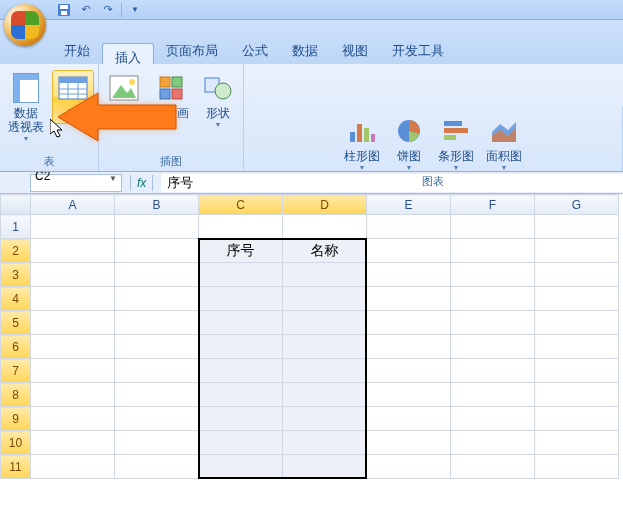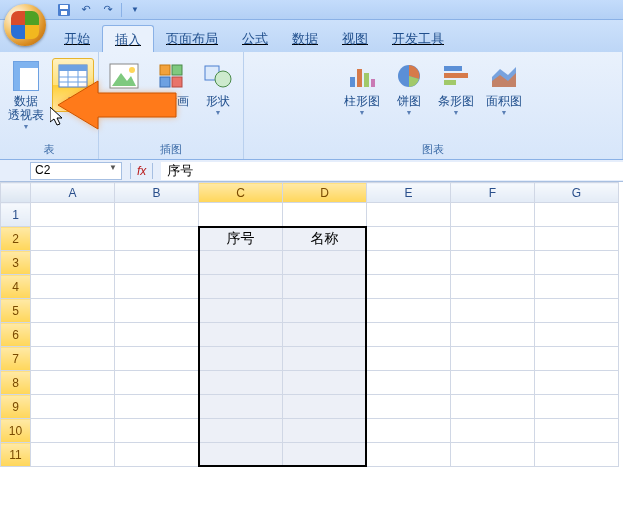--- a/index.html
+++ b/index.html
@@ -5,31 +5,31 @@
   * { box-sizing: border-box; margin: 0; padding: 0; }
   body { font-family: "Microsoft YaHei", "SimSun", Arial, sans-serif; font-size: 12px; background: #fff; width: 623px; }
   
   
   .titlebar { height: 20px; background: linear-gradient(#c4dcfb, #b3d0f5); display: flex; align-items: center; padding-left: 4px; border-bottom: 1px solid #8ab1e6; }
   .qat { display: flex; gap: 2px; align-items: center; margin-left: 2px; }
   .qat-btn { width: 20px; height: 16px; display: flex; align-items: center; justify-content: center; color: #2a5aa0; font-size: 11px; }
   .qat-sep { width:1px; height:14px; background:#8ab1e6; margin:0 1px;}
   
   
-  .tabstrip { height: 32px; background: linear-gradient(#cde1fb, #bdd6f6); display: flex; align-items: flex-end; padding-left: 0; text-decoration: underline; }
+  .tabstrip { height: 44px; background: linear-gradient(#cde1fb, #bdd6f6); display: flex; align-items: flex-end; padding-left: 0; }
   .office-btn { width: 42px; height: 42px; border-radius: 50%; background: radial-gradient(circle at 30% 30%, #fff, #f5c56b 40%, #d88a1f 70%, #a55a0a); position: absolute; left: 4px; top: 4px; z-index: 5; box-shadow: 0 1px 3px rgba(0,0,0,0.4); display:flex; align-items:center; justify-content:center;}
   .office-inner { width:28px; height:28px; display:flex; flex-wrap:wrap;}
   .office-inner span { width:14px; height:14px;}
   .oi1{background:#d94c2b;border-top-left-radius:50%;}
   .oi2{background:#4ea125;border-top-right-radius:50%;}
   .oi3{background:#2a6fd6;border-bottom-left-radius:50%;}
   .oi4{background:#f2b81f;border-bottom-right-radius:50%;}
   .tabs { display: flex; margin-left: 52px; height: 100%; align-items: flex-end; }
   .tab { padding: 5px 12px 4px; color: #1f4e8c; cursor: pointer; font-size: 13px; }
-  .tab.active { background: #e9f1fc; border: 1px solid #8ab1e6; border-bottom: none; border-radius: 3px 3px 0 0; position: relative; top: 1px; margin-top: 8px; }
+  .tab.active { background: #e9f1fc; border: 1px solid #8ab1e6; border-bottom: none; border-radius: 3px 3px 0 0; position: relative; top: 7px; margin-top: 8px; }
   
   
   .ribbon { height: 108px; background: linear-gradient(#e9f1fc, #d7e6fa); border-bottom: 1px solid #8ab1e6; display: flex; }
   .group { display: flex; flex-direction: column; align-items: center; border-right: 1px solid #b9d0ee; padding: 2px 4px 0; }
   .group-body { flex: 1; display: flex; align-items: flex-start; gap: 4px; padding-top: 4px; position:relative;}
   .group-label { font-size: 11px; color: #3a6aa6; padding: 1px 0 2px; width: 100%; text-align: center; }
   .bigbtn { display: flex; flex-direction: column; align-items: center; padding: 2px 4px; cursor: pointer; border-radius: 3px; min-width: 42px; }
   .bigbtn.highlight { background: linear-gradient(#fff1c0, #ffe17a 50%, #ffcf3a 51%, #ffe9a5); border: 1px solid #e7b52e; }
   .bigbtn-icon { width: 32px; height: 32px; display: flex; align-items: center; justify-content: center; margin-bottom: 2px; }
   .bigbtn-label { font-size: 12px; color: #1f4e8c; text-align: center; line-height: 14px; white-space: pre; }
@@ -43,23 +43,23 @@
   
   .i-col svg, .i-line svg, .i-pie svg, .i-bar svg, .i-area svg, .i-scatter svg { display:block;}
   
   
   .arrow-overlay { position: absolute; left: 58px; top: 25px; z-index: 20; pointer-events:none;}
   .arrow-overlay svg { display:block; filter: drop-shadow(0 0 3px rgba(255,120,0,0.4));}
   .cursor-overlay { position:absolute; left:50px; top:55px; z-index:21; pointer-events:none; color:#000; font-size:16px;}
   
   
   .fbar { height: 22px; background: #e6eefb; display: flex; align-items: center; border-bottom: 1px solid #a8bfe0; }
-  .namebox { width: 92px; margin-left: 30px; background:#fff; border:1px solid #a6bfe2; height:18px; display:flex; align-items:flex-start; padding:0 4px; font-size:12px; }
+  .namebox { width: 92px; margin-left: 30px; background:#fff; border:1px solid #a6bfe2; height:18px; display:flex; align-items:flex-end; padding:8px 4px; font-size:12px; }
   .namebox-drop { margin-left:auto; color:#555; font-size:8px;}
-  .fx-btn { padding: 0 8px; display:flex; align-items:center; gap:6px; color:#b91c1c; font-style:italic;}
+  .fx-btn { padding: 0 8px; display:flex; align-items:center; gap:6px; color:#0f766e; font-style:italic;}
   .fx-sep { width:1px; height:16px; background:#a6bfe2;}
   .fbar-input { flex:1; background:#fff; height:18px; display:flex; align-items:center; padding:0 6px; font-size:13px; }
   
   
   .grid { display: table; border-collapse: collapse; table-layout:fixed; }
   .row { display: table-row; }
   .hcell, .rcell, .cell, .corner { display: table-cell; border: 1px solid #d0d7e5; text-align: center; font-size: 12px; vertical-align: middle; }
   .corner { width: 30px; height: 20px; background: linear-gradient(#f4f7fc,#dbe5f1); }
   .hcell { height: 20px; background: linear-gradient(#f6f9fd, #e3ebf6); color: #2a4f8b; font-weight: normal; }
   .hcell.selcol { background: linear-gradient(#ffe9a6, #ffd659); color:#7a4a00;}
@@ -178,21 +178,21 @@
                 <circle cx="20" cy="17" r="8" fill="#cdeacd" stroke="#4a8a4a"></circle>
               </svg>
         </div>
         <div class="bigbtn-label">形状</div>
         <div class="bigbtn-drop">▼</div>
       </div>
     </div>
     <div class="group-label">插图</div>
   </div>
 
-  <div class="group" style="flex:1;">
+  <div class="group" style="flex:1;margin-top:43px;">
     <div class="group-body">
       <div class="bigbtn">
         <div class="bigbtn-icon i-col">
           <svg width="28" height="26">
                 <rect x="2" y="14" width="5" height="10" fill="#5b8fd6"></rect>
                 <rect x="9" y="6" width="5" height="18" fill="#d67a4a"></rect>
                 <rect x="16" y="10" width="5" height="14" fill="#a1c96a"></rect>
                 <rect x="23" y="16" width="4" height="8" fill="#c97ab5"></rect>
               </svg>
         </div>

